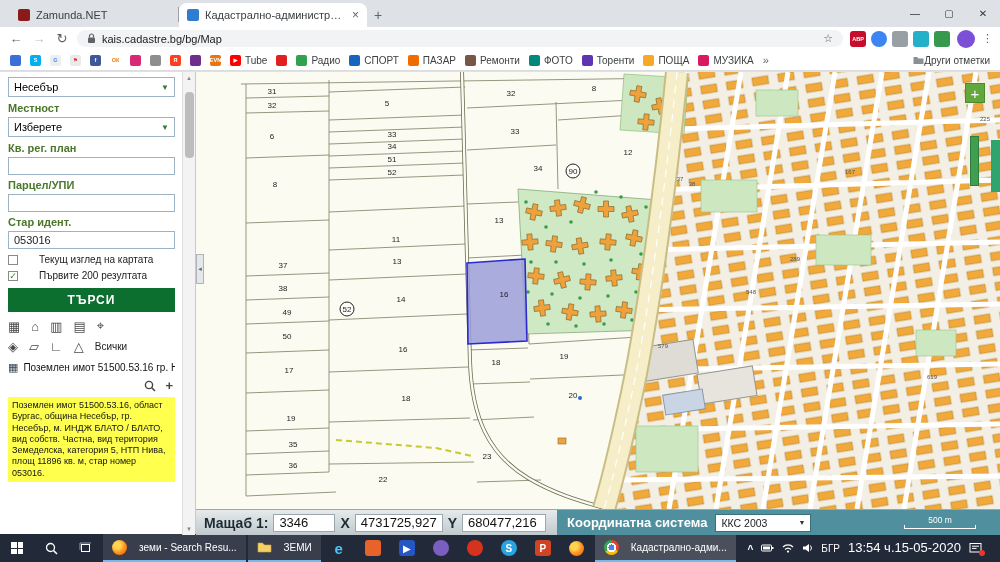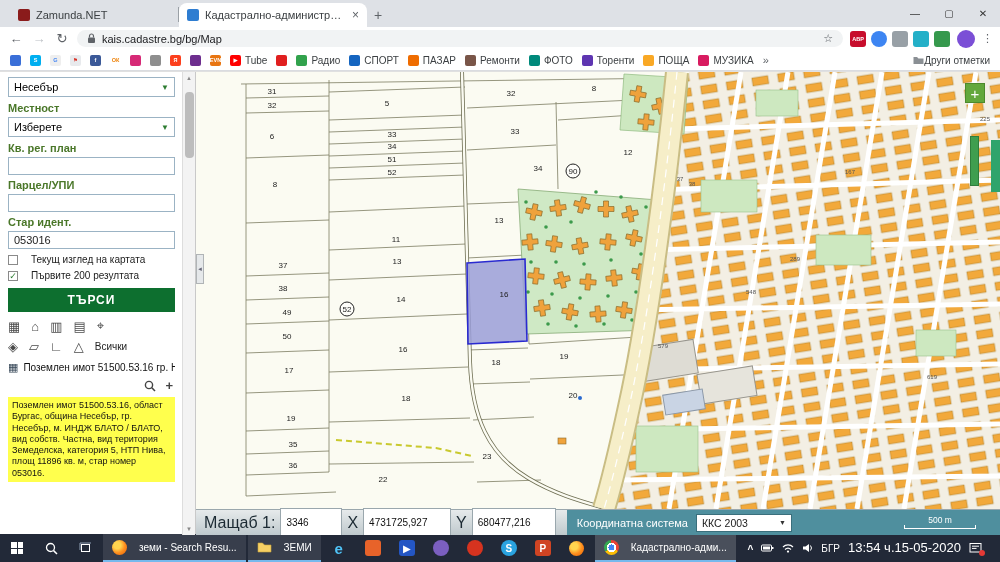--- a/index.html
+++ b/index.html
@@ -37,21 +37,21 @@
   .bm-more{color:#5f6368;font-size:11px}
   .bm-other{margin-left:auto;display:flex;align-items:center;color:#3c4043}
 
   
   .content{display:flex;height:463px;border-top:1px solid #e0e0e0}
   .sidebar{width:196px;position:relative;background:#fff;border-right:1px solid #c9c9c9;padding:5px 20px 0 8px;font-size:11px;flex:none}
   .sel{height:20px;border:1px solid #9bb3c4;background:#fff;display:flex;align-items:center;justify-content:space-between;padding:0 5px;margin-bottom:5px}
   .sel .arr{color:#2e7d32;font-size:8px}
   .lbl{color:#4a7729;font-weight:bold;font-size:11px;margin:4px 0 3px}
   .inp{height:18px;border:1px solid #9bb3c4;background:#fff;margin-bottom:3px;display:flex;align-items:center;padding:0 5px;font-size:11px;color:#222}
-  .chk-row{display:flex;gap:13px;align-items:flex-end;font-size:10px;color:#222;margin:5px 0}
+  .chk-row{display:flex;gap:21px;align-items:flex-end;font-size:10px;color:#222;margin:5px 0}
   .chk{width:10px;height:10px;border:1px solid #8a8a8a;background:#fff;flex:none;font-size:9px;line-height:9px;color:#2e7d32;text-align:center;font-weight:bold}
   .search-btn{height:24px;background:#0d6f2f;color:#fff;font-weight:bold;text-align:center;line-height:24px;font-size:12px;letter-spacing:1px;margin:7px 0 6px}
   .tools{display:flex;gap:11px;align-items:center;margin:5px 0;color:#4a4a4a;font-size:13px}
   .tools .all{font-size:10px;color:#222}
   .result-row{display:flex;gap:5px;align-items:center;font-size:10px;color:#111;margin-top:7px;white-space:nowrap;overflow:hidden}
   .grid-ico{color:#345;font-size:11px;flex:none}
   .result-actions{display:flex;gap:9px;justify-content:flex-end;align-items:center;margin:6px 2px 5px 0}
   .plus-ico{font-size:13px;font-weight:bold;color:#444;line-height:12px}
   .info-box{background:#ffff4d;padding:3px 4px;font-size:9px;line-height:1.25;color:#111;max-height:92px;overflow:hidden}
   .sb-track{position:absolute;right:0;top:0;width:13px;height:463px;background:#f3f3f3;border-left:1px solid #ddd;display:flex;flex-direction:column;align-items:center}
@@ -62,24 +62,24 @@
   .mapwrap{position:relative;width:804px;height:463px;overflow:hidden;background:#fbfbf2}
   .map-labels{position:absolute;left:0;top:0;width:804px;height:437px;pointer-events:none}
   .map-label{position:absolute;font-size:8px;color:#1d1d1d;transform:translate(-50%,-50%);white-space:nowrap}
   .map-label.circled{border:1px solid #222;border-radius:50%;width:15px;height:15px;line-height:13px;text-align:center;background:rgba(255,255,255,.55);font-size:8px}
   .map-label.small{font-size:6px;color:#555}
   .zoom-plus{position:absolute;top:11px;right:15px;width:20px;height:20px;background:#63a83c;border:1px solid #4c8a2c;color:#fff;font-size:15px;text-align:center;line-height:19px}
   .zoom-slider{position:absolute;top:64px;right:21px;width:9px;height:50px;background:#3f9e4f;border:1px solid #2f7d3c}
   .collapse-handle{position:absolute;left:0;top:182px;width:8px;height:30px;background:#e5e8ea;border:1px solid #b0b4b6;color:#667;font-size:7px;line-height:28px;text-align:center}
 
   .map-footer{position:absolute;bottom:0;left:0;width:804px;height:26px;display:flex;align-items:center;background:linear-gradient(#e6eaeb,#bfc9cd);font-size:11px;color:#1c2a33;padding-left:8px;gap:5px;border-top:1px solid #9aa7ad}
-  .mf-label{font-weight:normal;font-size:16px}
-  .mf-input{background:#fff;border:1px solid #9aa7ad;height:18px;display:flex;align-items:center;padding:14px 5px;font-size:10px;color:#111}
+  .mf-label{font-weight:bold;font-size:14px}
+  .mf-input{background:#fff;border:1px solid #9aa7ad;height:18px;display:flex;align-items:center;padding:2px 5px;font-size:13px;color:#111}
   .mf-teal{height:26px;background:#4f8f9e;color:#fff;display:flex;align-items:center;gap:8px;padding:0 10px;margin-left:6px;flex:1}
-  .mf-teal .mf-label{font-weight:normal;font-size:11px;color:#fff}
+  .mf-teal .mf-label{font-weight:bold;font-size:13px;color:#fff}
   .mf-select{background:#fff;color:#222;height:18px;width:96px;display:flex;align-items:center;justify-content:space-between;padding:0 5px;border:1px solid #3a6f7c;font-size:10.5px}
   .mf-select .arr{font-size:7px;color:#333}
   .scalebar{margin-left:auto;margin-right:14px;display:flex;flex-direction:column;align-items:center;font-size:8.5px;color:#fff;line-height:1.1}
   .scalebar .bar{width:72px;height:4px;border:1px solid #fff;border-top:none}
 
   
   .taskbar{height:28px;background:#222938;display:flex;align-items:stretch;color:#fff}
   .tb-btn{width:34px;display:flex;align-items:center;justify-content:center;flex:none}
   .win-logo{width:12px;height:12px;display:grid;grid-template-columns:1fr 1fr;grid-template-rows:1fr 1fr;gap:1px}
   .win-logo i{background:#fff}

